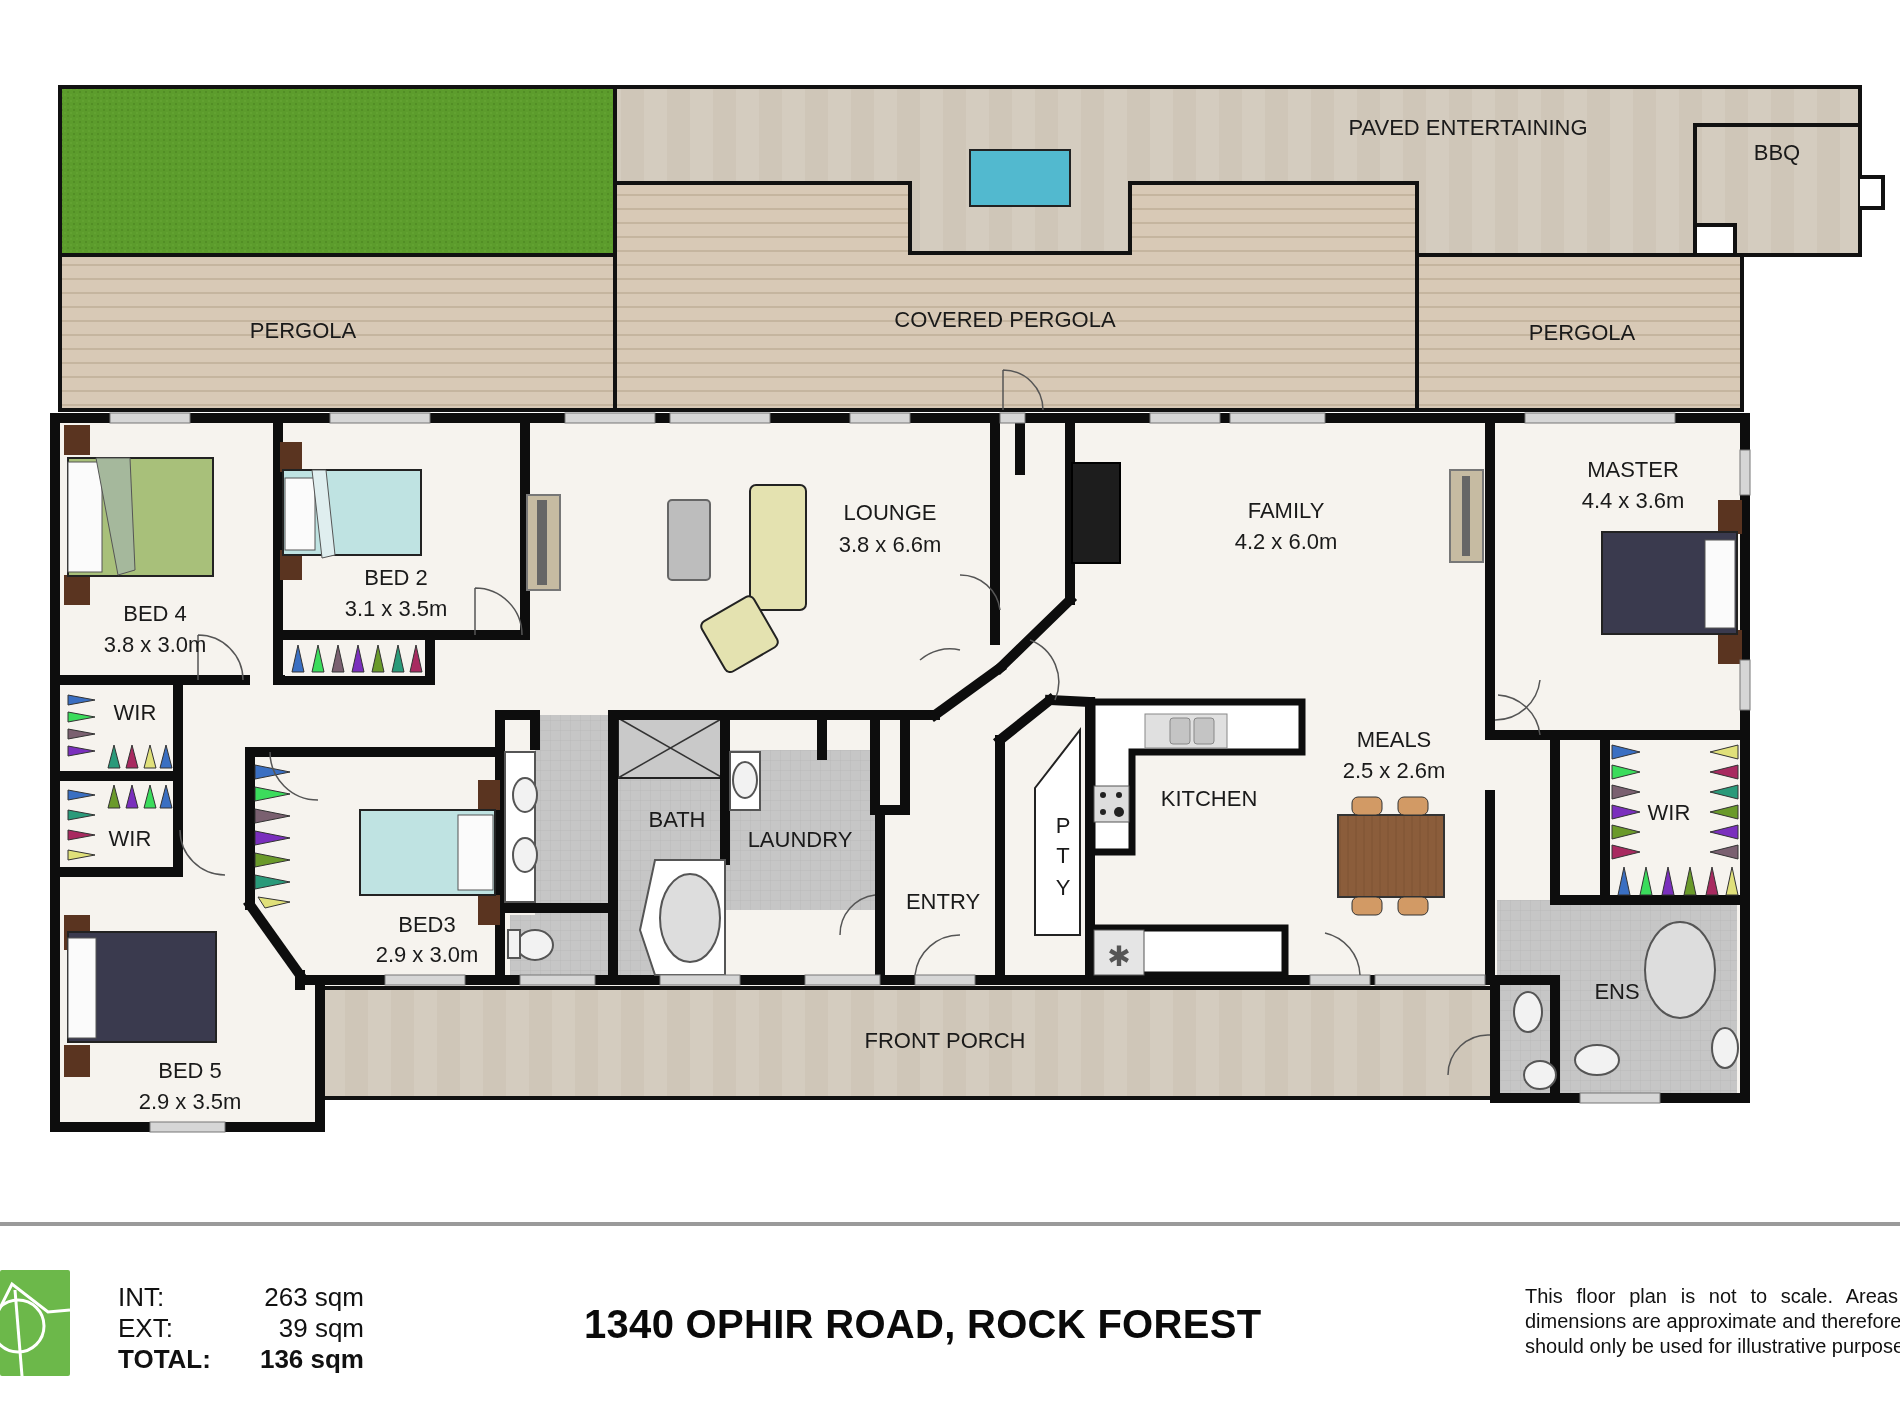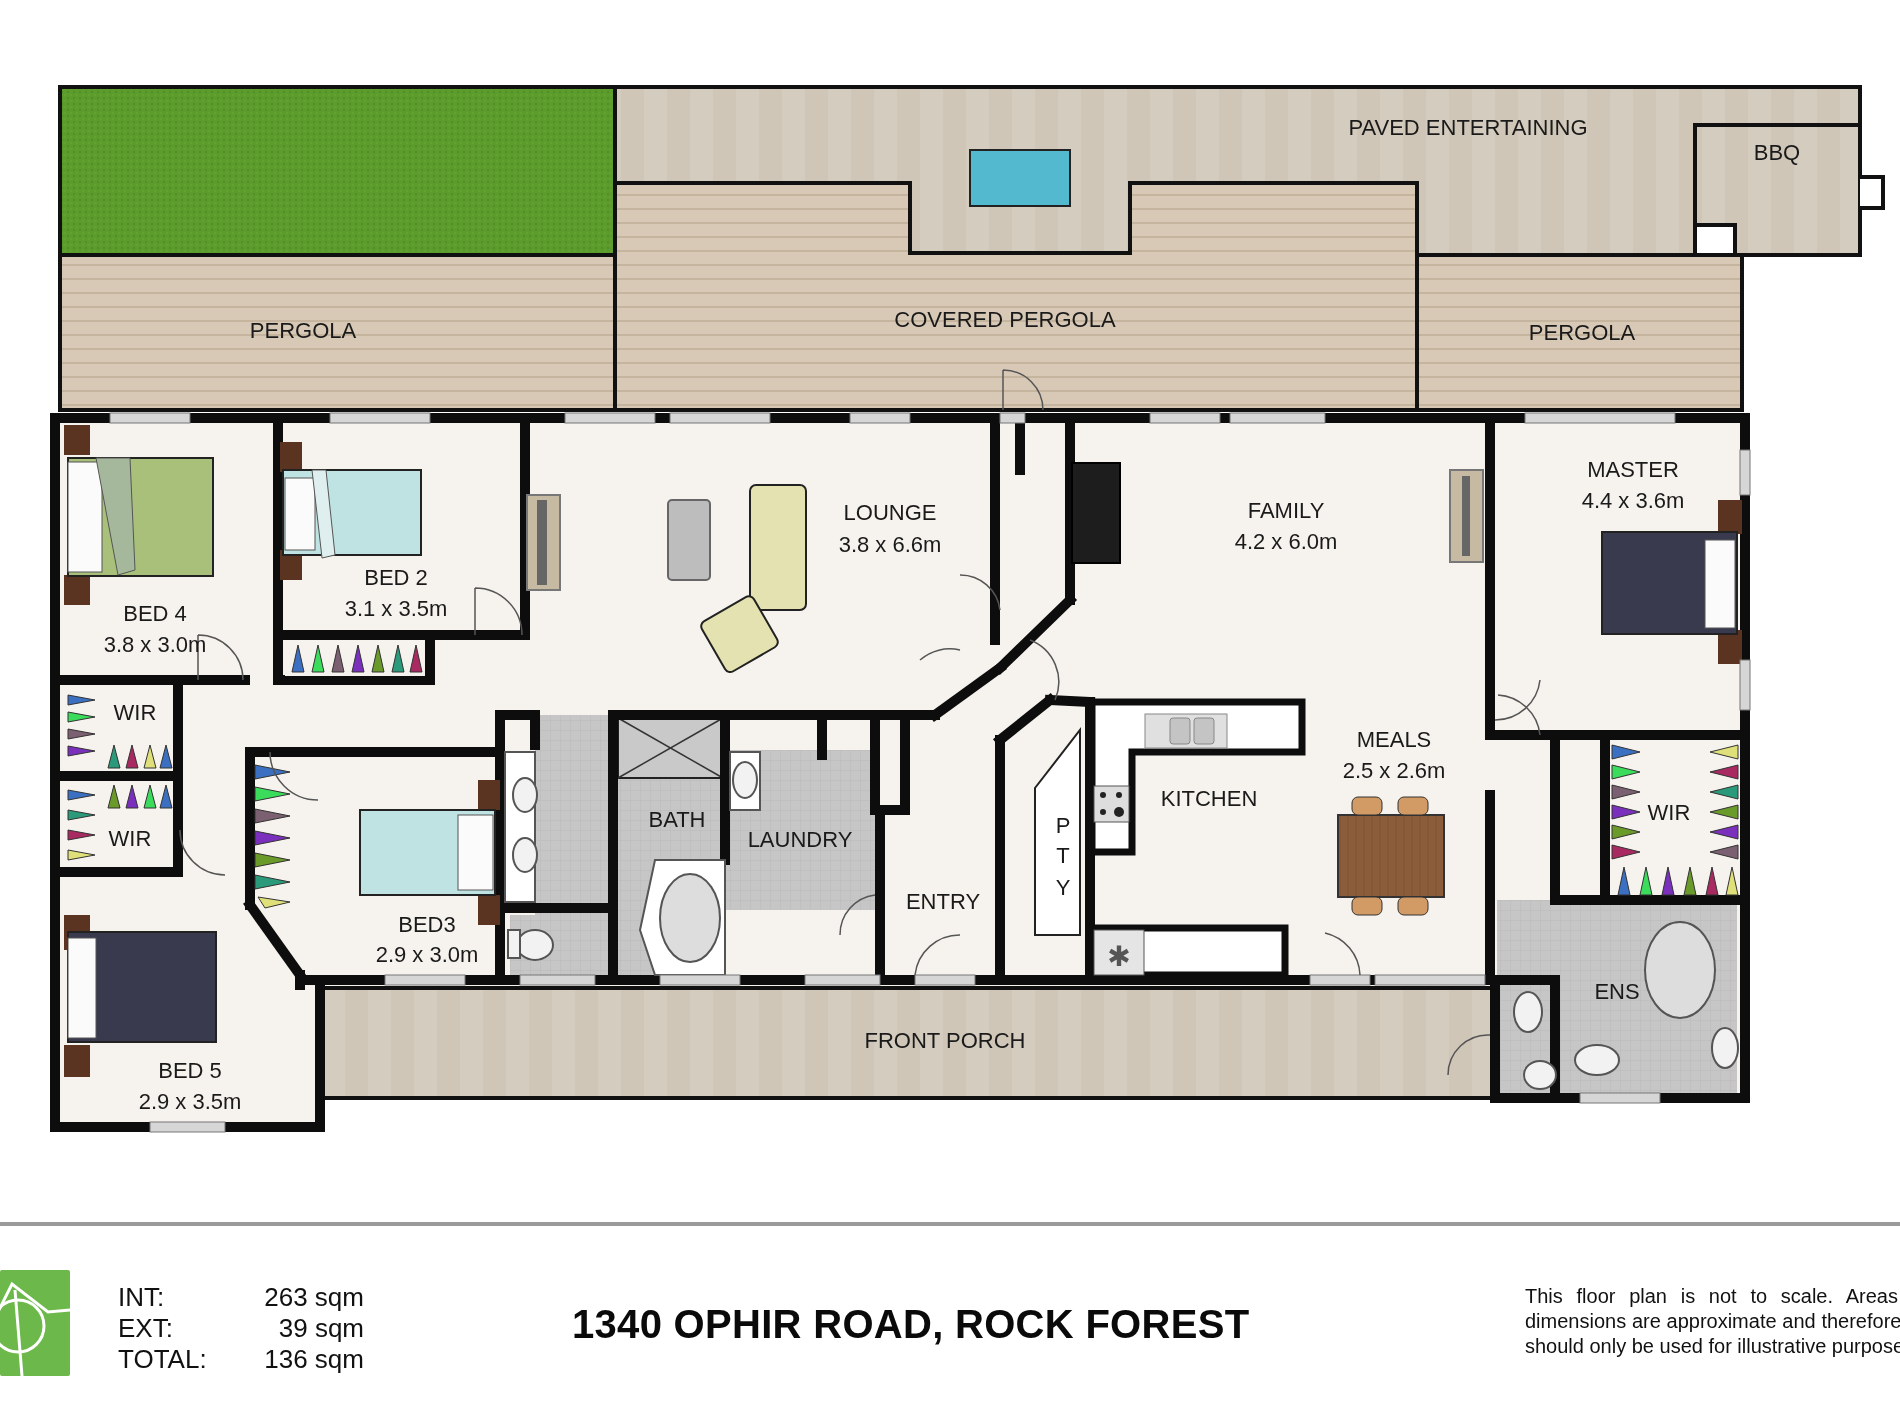--- a/index.html
+++ b/index.html
@@ -3,22 +3,22 @@
 <meta charset="utf-8">
 <style>
   html, body { margin:0; padding:0; background:#ffffff; }
   body { width:1900px; height:1425px; position:relative; overflow:hidden; font-family:"Liberation Sans", sans-serif; }
   #plan { position:absolute; left:0; top:0; width:1900px; height:1220px; }
   .lbl { font-family:"Liberation Sans", sans-serif; fill:#1a1a1a; font-size:22px; text-anchor:middle; }
   .footer-rule { position:absolute; left:0; top:1222px; width:1900px; height:4px; background:#9a9a9a; }
   .logo { position:absolute; left:0; top:1270px; width:72px; height:106px; }
   .areas { position:absolute; left:118px; top:1282px; font-size:26px; line-height:31px; color:#111; }
   .areas .row { display:flex; width:246px; justify-content:space-between; }
-  .areas .row.total { font-weight:normal; }
-  .address { position:absolute; left:572px; top:1302px; font-size:40px; font-weight:bold; color:#0a0a0a; letter-spacing:0.3px; }
+  .areas .row.total { font-weight:bold; }
+  .address { position:absolute; left:584px; top:1302px; font-size:40px; font-weight:bold; color:#0a0a0a; letter-spacing:0.3px; }
   .disclaimer { position:absolute; left:1525px; top:1284px; width:420px; font-size:20px; line-height:25px; color:#111; text-align:justify; }
 </style>
 </head>
 <body>
 
 <svg id="plan" viewBox="0 0 1900 1220" xmlns="http://www.w3.org/2000/svg">
   <defs>
     <pattern id="deck" width="40" height="14" patternUnits="userSpaceOnUse">
       <rect width="40" height="14" fill="#d8c9b6"></rect>
       <line x1="0" y1="13" x2="40" y2="13" stroke="#bfae98" stroke-width="1.5"></line>

